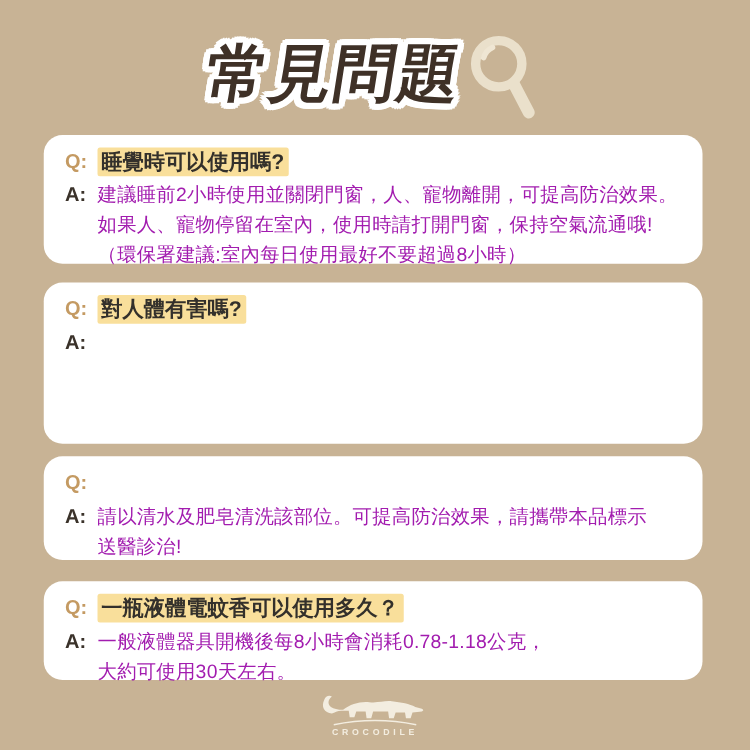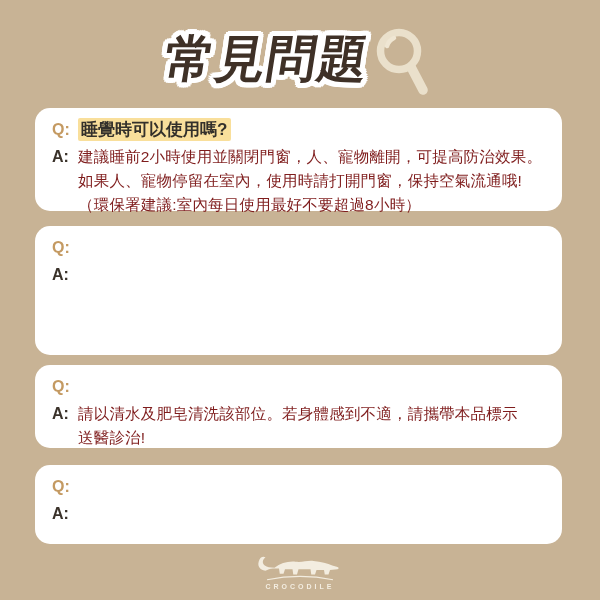--- a/index.html
+++ b/index.html
@@ -52,21 +52,21 @@
   .alabel{
     flex:0 0 26px;
     font-weight:bold;font-size:16px;color:#3A322A;line-height:24px;
   }
   .qtext{font-size:17px;font-weight:bold;color:#33302B;line-height:25px;}
   .qtext mark{
     background:#F9DF9B;color:#33302B;
     padding:2px 4px 2px 3px;border-radius:2px;
   }
   .atext{
-    font-size:15.5px;color:#7f1d1d;line-height:24px;
+    font-size:15.5px;color:#a21caf;line-height:24px;
     white-space:pre-line;
     letter-spacing:0.2px;
   }
   
   .footer{
     position:absolute;left:0;right:0;bottom:10px;
     display:flex;flex-direction:column;align-items:center;
   }
   .brand-text{
     margin-top:1px;
@@ -97,43 +97,47 @@
       <span class="alabel">A:</span>
       <div class="atext">建議睡前2小時使用並關閉門窗，人、寵物離開，可提高防治效果。
 如果人、寵物停留在室內，使用時請打開門窗，保持空氣流通哦!
 （環保署建議:室內每日使用最好不要超過8小時）</div>
     </div>
   </section>
 
   <section class="card card2">
     <div class="qrow">
       <span class="qlabel">Q:</span>
+      <span class="qtext"><mark>對人體有害嗎?</mark></span>
     </div>
     <div class="arow">
       <span class="alabel">A:</span>
     </div>
   </section>
 
   <section class="card card3">
     <div class="qrow">
       <span class="qlabel">Q:</span>
     </div>
     <div class="arow">
       <span class="alabel">A:</span>
-      <div class="atext">請以清水及肥皂清洗該部位。若身體感到不適，請攜帶本品標示
+      <div class="atext">請以清水及肥皂清洗該部位。可提高防治效果，請攜帶本品標示
 送醫診治!</div>
     </div>
   </section>
 
   <section class="card card4">
     <div class="qrow">
       <span class="qlabel">Q:</span>
+      <span class="qtext"><mark>一瓶液體電蚊香可以使用多久？</mark></span>
     </div>
     <div class="arow">
       <span class="alabel">A:</span>
+      <div class="atext">一般液體器具開機後每8小時會消耗0.78-1.18公克，
+大約可使用30天左右。</div>
     </div>
   </section>
 
   <div class="footer">
     <svg width="92" height="30" viewBox="0 0 120 40" aria-hidden="true">
       <path fill="#F3EDE0" d="M14 25
         C6 24 2 18 6 10 C7 7 11 5 14 7 C10 10 9 15 13 18 C16 20 20 21 26 21
         C34 15 44 12 54 13 C64 14 70 11 78 12 C88 13 97 15 103 18
         L110 20 C112 21 112 22 110 23
         L100 24 L98 30 L93 30 L92 24

